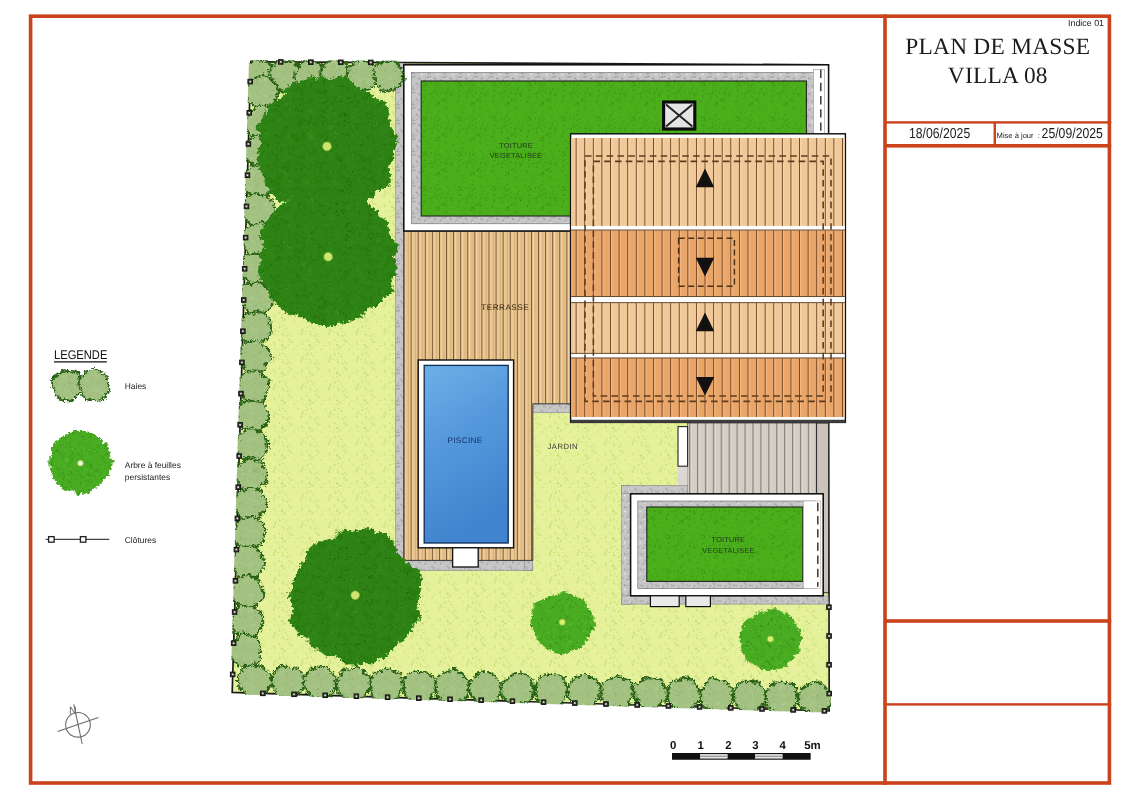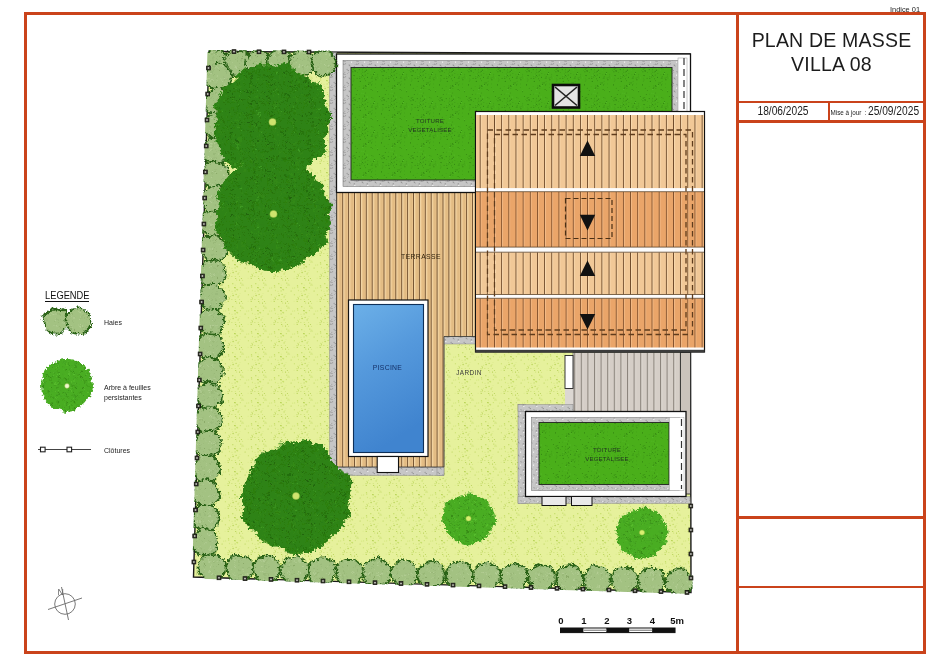--- a/index.html
+++ b/index.html
@@ -15,23 +15,23 @@
 <div class="abs" style="left:737px;top:100.5px;width:188.5px;height:2.2px;background:#ca431b;"></div>
 
 <div class="abs" style="left:737px;top:120px;width:188.5px;height:3px;background:#ca431b;"></div>
 
 <div class="abs" style="left:828px;top:102px;width:2px;height:18.5px;background:#ca431b;"></div>
 
 <div class="abs" style="left:737px;top:516px;width:188.5px;height:2.6px;background:#ca431b;"></div>
 
 <div class="abs" style="left:737px;top:585.5px;width:188.5px;height:2.4px;background:#ca431b;"></div>
 
-<div class="abs" style="left:800px;top:5px;width:120px;text-align:right;font-size:7.4px;color:#222;">Indice 01</div>
-
-<div class="abs" style="left:738px;top:27.5px;width:187px;text-align:center;font-size:19.5px;line-height:24.4px;color:#1c1c1c;letter-spacing:0.2px;">PLAN DE MASSE<br>VILLA 08</div>
+<div class="abs" style="left:800px;top:15px;width:120px;text-align:right;font-size:7.4px;color:#222;">Indice 01</div>
+
+<div class="abs" style="left:738px;top:27.5px;width:187px;text-align:center;font-size:19.5px;line-height:24.4px;color:#1c1c1c;letter-spacing:0.2px;font-family:Liberation Serif, serif;">PLAN DE MASSE<br>VILLA 08</div>
 
 <div class="abs" style="left:738px;top:104.3px;width:90px;text-align:center;font-size:12px;color:#1c1c1c;transform:scaleX(0.85);">18/06/2025</div>
 
 <div class="abs" style="left:830.5px;top:104px;width:95px;text-align:center;font-size:12px;color:#1c1c1c;white-space:nowrap;"><span style="font-size:6.3px;">Mise à jour&nbsp; : </span><span style="display:inline-block;transform:scaleX(0.85);transform-origin:left center;">25/09/2025</span></div>
 
 <div class="abs" style="left:0;top:0;">
 <svg width="950" height="667" viewBox="0 0 950 667" xmlns="http://www.w3.org/2000/svg" font-family="Liberation Sans, sans-serif">
 
 <defs>
  <clipPath id="clipLot">

